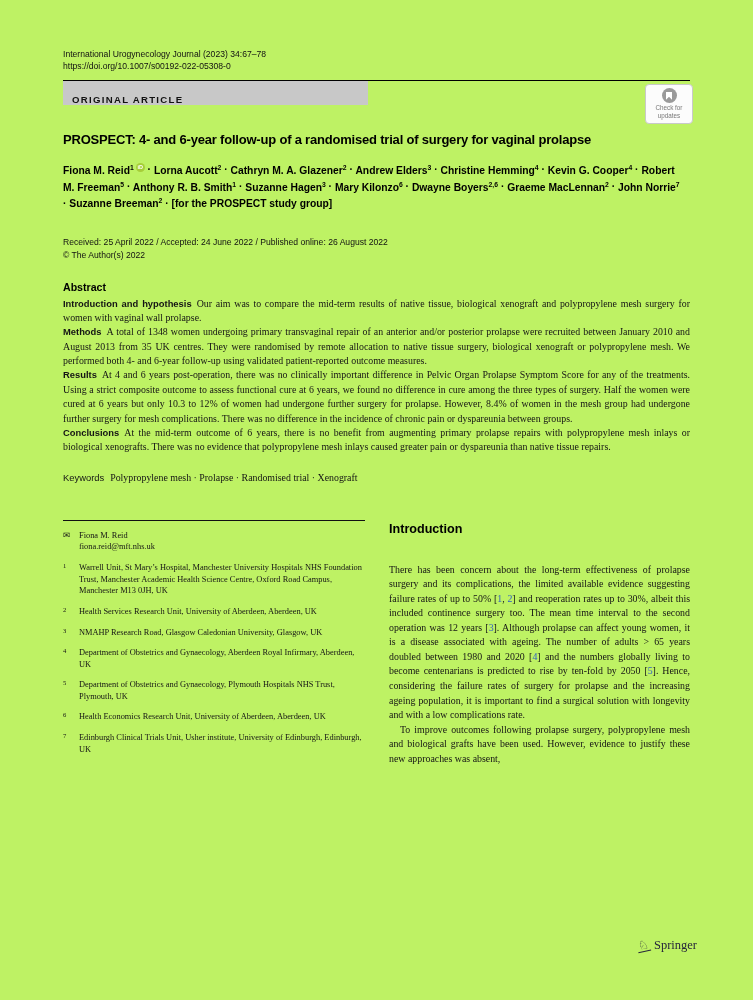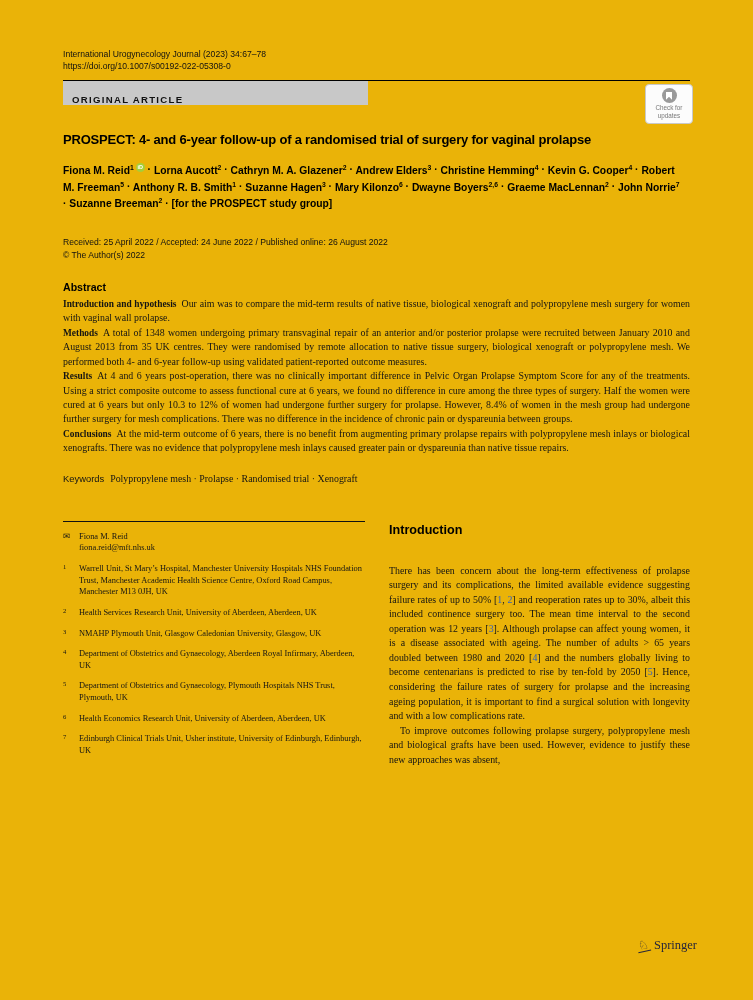--- a/index.html
+++ b/index.html
@@ -1,19 +1,19 @@
 <!DOCTYPE html>
 <html><head>
 <meta charset="utf-8">
 <style>
   html,body{margin:0;padding:0;background:#e8e8e8;}
   .page{
     position:relative;
     width:753px;height:1000px;
-    background:#eab308;
+    background:#bef264;
     margin:0 auto;
     overflow:hidden;
     box-sizing:border-box;
     padding:48px 63px 12px 63px;
     color:#1c1c1c;
     font-family:"Liberation Serif", serif;
   }
 
   
   .jline{font-family:"Liberation Sans",sans-serif;font-size:8.6px;color:#111;line-height:1.45;}
@@ -53,21 +53,21 @@
     display:inline-block;width:9px;height:9px;border-radius:50%;
     background:#A6CE39;color:#fff;font-size:5.5px;line-height:9px;text-align:center;
     font-family:"Liberation Sans",sans-serif;font-weight:bold;vertical-align:super;margin-left:2px;cursor:pointer;
   }
   .dates{margin-top:23px;font-family:"Liberation Sans",sans-serif;font-size:8.6px;line-height:1.5;color:#111;}
 
   
   .abs-head{margin-top:19px;font-family:"Liberation Sans",sans-serif;font-weight:bold;font-size:10.6px;color:#000;}
   .abs-body{margin-top:4px;}
   .abs-sec{font-size:9.9px;line-height:1.45;text-align:justify;color:#141414;}
-  .abs-label{font-family:Liberation Serif, serif;font-weight:bold;font-size:9.4px;padding-right:5px;}
+  .abs-label{font-family:Liberation Sans, sans-serif;font-weight:bold;font-size:9.4px;padding-right:5px;}
   .keywords{margin-top:17px;font-size:9.9px;color:#141414;}
   .kw-label{font-family:"Liberation Sans",sans-serif;font-weight:normal;font-size:9.4px;padding-right:6px;}
 
   
   .cols{display:flex;gap:24px;margin-top:37px;}
   .col-l{width:302px;flex:0 0 302px;}
   .col-r{width:301px;flex:0 0 301px;}
   .fnrule{border:0;border-top:1.5px solid #111;margin:0 0 9px 0;}
   .corr{display:flex;font-size:8.4px;line-height:1.4;color:#141414;}
   .corr .env{width:16px;flex:0 0 16px;font-size:8.5px;}
@@ -149,21 +149,21 @@
           <div class="affil">
             <span class="affnum">1</span>
             <span>Warrell Unit, St Mary’s Hospital, Manchester University Hospitals NHS Foundation Trust, Manchester Academic Health Science Centre, Oxford Road Campus, Manchester M13 0JH, UK</span>
           </div>
           <div class="affil">
             <span class="affnum">2</span>
             <span>Health Services Research Unit, University of Aberdeen, Aberdeen, UK</span>
           </div>
           <div class="affil">
             <span class="affnum">3</span>
-            <span>NMAHP Plymouth Unit, Glasgow Caledonian University, Glasgow, UK</span>
+            <span>NMAHP Research Road, Glasgow Caledonian University, Glasgow, UK</span>
           </div>
           <div class="affil">
             <span class="affnum">4</span>
             <span>Department of Obstetrics and Gynaecology, Aberdeen Royal Infirmary, Aberdeen, UK</span>
           </div>
           <div class="affil">
             <span class="affnum">5</span>
             <span>Department of Obstetrics and Gynaecology, Plymouth Hospitals NHS Trust, Plymouth, UK</span>
           </div>
           <div class="affil">

